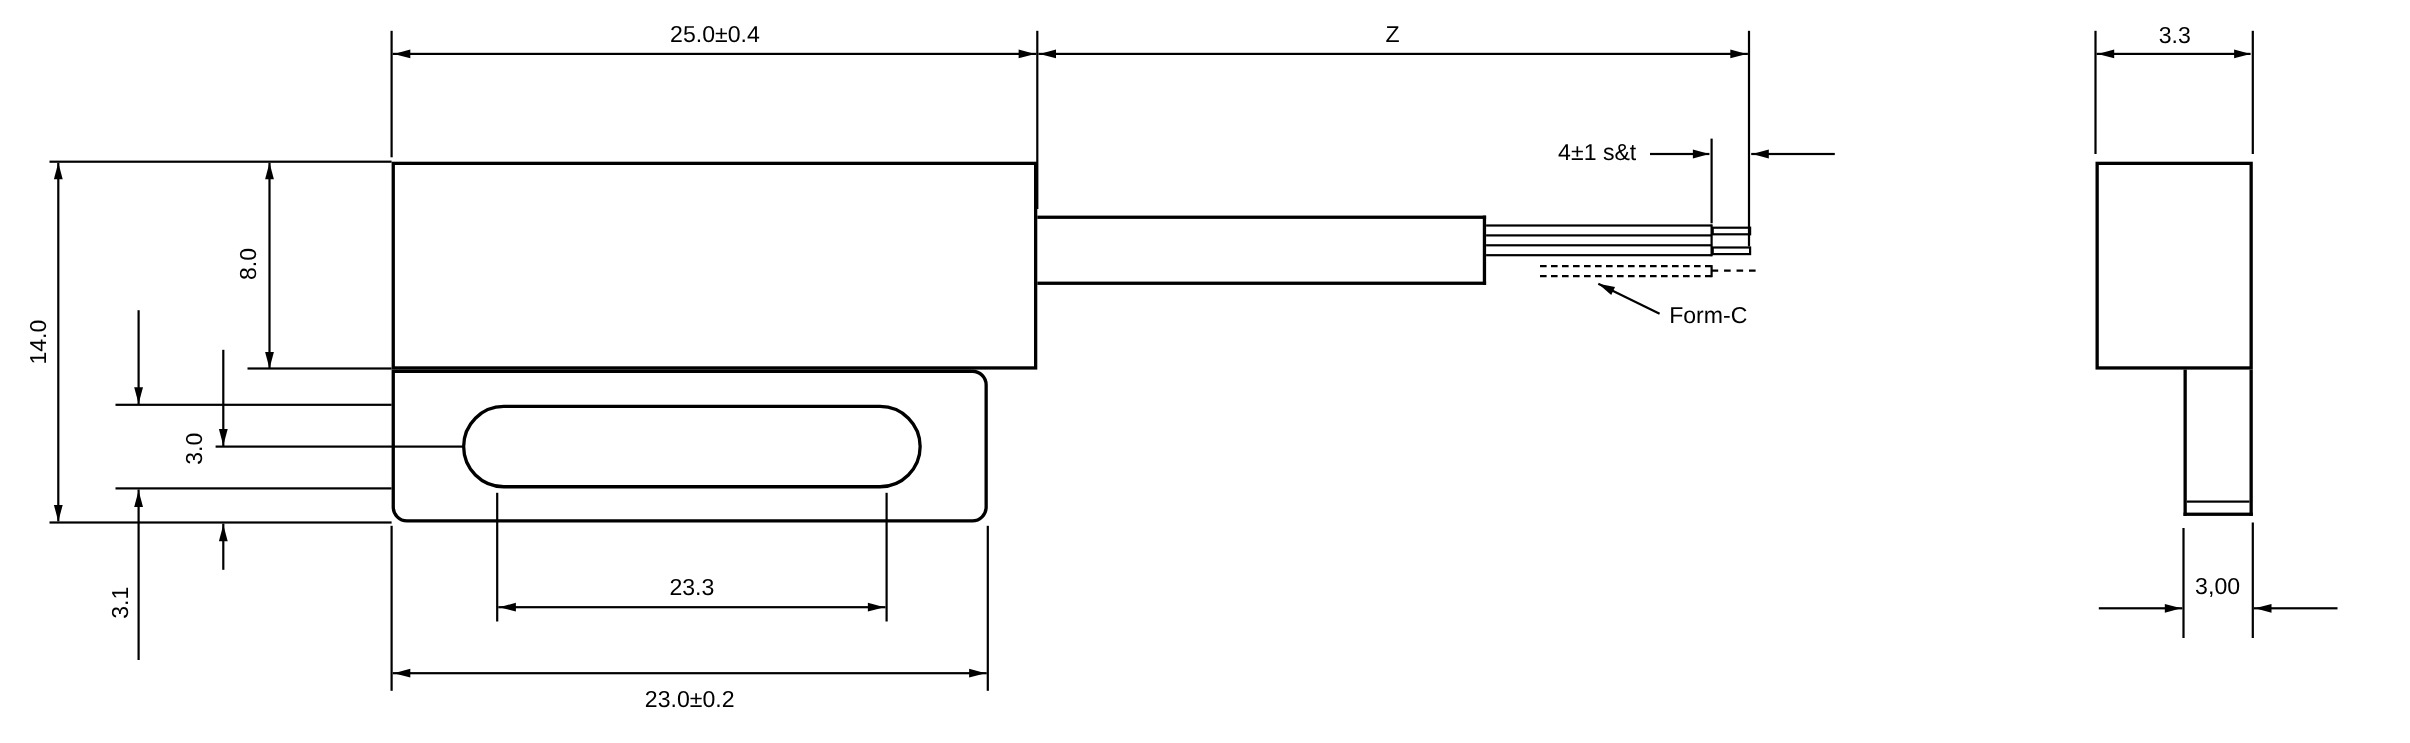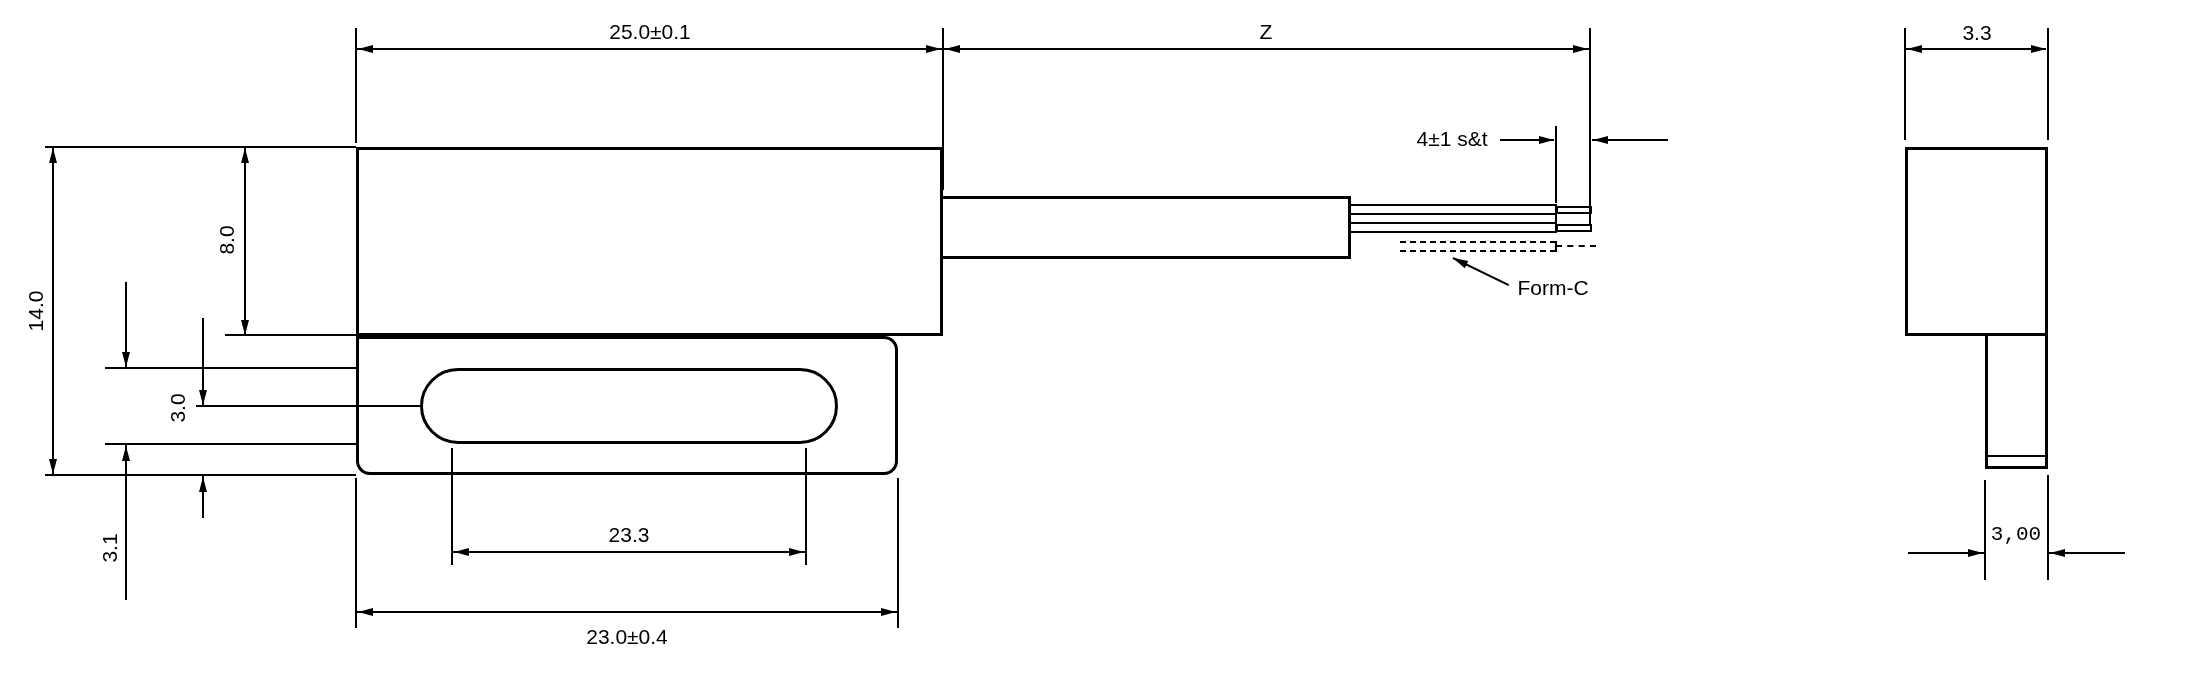--- a/index.html
+++ b/index.html
@@ -62,21 +62,21 @@
   <div class="arr l" style="left:1453px; top:254px; transform-origin:0 50%; transform:rotate(26deg);"></div>
   <div class="htext" style="left:1553px; top:288px;">Form-C</div>
 
   <div class="vl" style="left:355px; top:28px; height:115px;"></div>
   <div class="vl" style="left:942px; top:28px; height:162px;"></div>
   <div class="vl" style="left:1589px; top:28px; height:196px;"></div>
 
   <div class="hl" style="left:357px; top:48px; width:585px;"></div>
   <div class="arr l" style="left:358px; top:45px;"></div>
   <div class="arr r" style="left:926px; top:45px;"></div>
-  <div class="htext" style="left:650px; top:32px;">25.0±0.1</div>
+  <div class="htext" style="left:650px; top:32px;">25.0±0.4</div>
 
   <div class="hl" style="left:944px; top:48px; width:645px;"></div>
   <div class="arr l" style="left:945px; top:45px;"></div>
   <div class="arr r" style="left:1573px; top:45px;"></div>
   <div class="htext" style="left:1266px; top:32px;">Z</div>
 
   <div class="vl" style="left:1555px; top:126px; height:77px;"></div>
   <div class="hl" style="left:1500px; top:139px; width:54px;"></div>
   <div class="arr r" style="left:1539px; top:136px;"></div>
   <div class="hl" style="left:1592px; top:139px; width:76px;"></div>
@@ -118,34 +118,34 @@
   <div class="hl" style="left:453px; top:551px; width:352px;"></div>
   <div class="arr l" style="left:454px; top:548px;"></div>
   <div class="arr r" style="left:789px; top:548px;"></div>
   <div class="htext" style="left:629px; top:535px;">23.3</div>
 
   <div class="vl" style="left:355px; top:478px; height:150px;"></div>
   <div class="vl" style="left:897px; top:478px; height:150px;"></div>
   <div class="hl" style="left:357px; top:611px; width:540px;"></div>
   <div class="arr l" style="left:358px; top:608px;"></div>
   <div class="arr r" style="left:881px; top:608px;"></div>
-  <div class="htext" style="left:627px; top:637px;">23.0±0.4</div>
+  <div class="htext" style="left:627px; top:637px;">23.0±0.2</div>
 
   <div class="shape" style="left:1905px; top:147px; width:143px; height:189px;"></div>
   <div class="shape" style="left:1985px; top:336px; width:63px; height:133px; border-top:none;"></div>
   <div class="w" style="left:1988px; top:455px; width:57px; height:2px;"></div>
 
   <div class="vl" style="left:1904px; top:28px; height:112px;"></div>
   <div class="vl" style="left:2047px; top:28px; height:112px;"></div>
   <div class="hl" style="left:1906px; top:48px; width:140px;"></div>
   <div class="arr l" style="left:1907px; top:45px;"></div>
   <div class="arr r" style="left:2031px; top:45px;"></div>
   <div class="htext" style="left:1977px; top:33px;">3.3</div>
 
   <div class="vl" style="left:1984px; top:480px; height:100px;"></div>
   <div class="vl" style="left:2047px; top:475px; height:105px;"></div>
   <div class="hl" style="left:1908px; top:552px; width:76px;"></div>
   <div class="arr r" style="left:1968px; top:549px;"></div>
   <div class="hl" style="left:2049px; top:552px; width:76px;"></div>
   <div class="arr l" style="left:2050px; top:549px;"></div>
-  <div class="htext" style="left:2016px; top:534px;font-family:Liberation Mono, monospace;">3,00</div>
+  <div class="htext" style="left:2016px; top:534px;">3,00</div>
 
 </div>
 
 </body></html>

